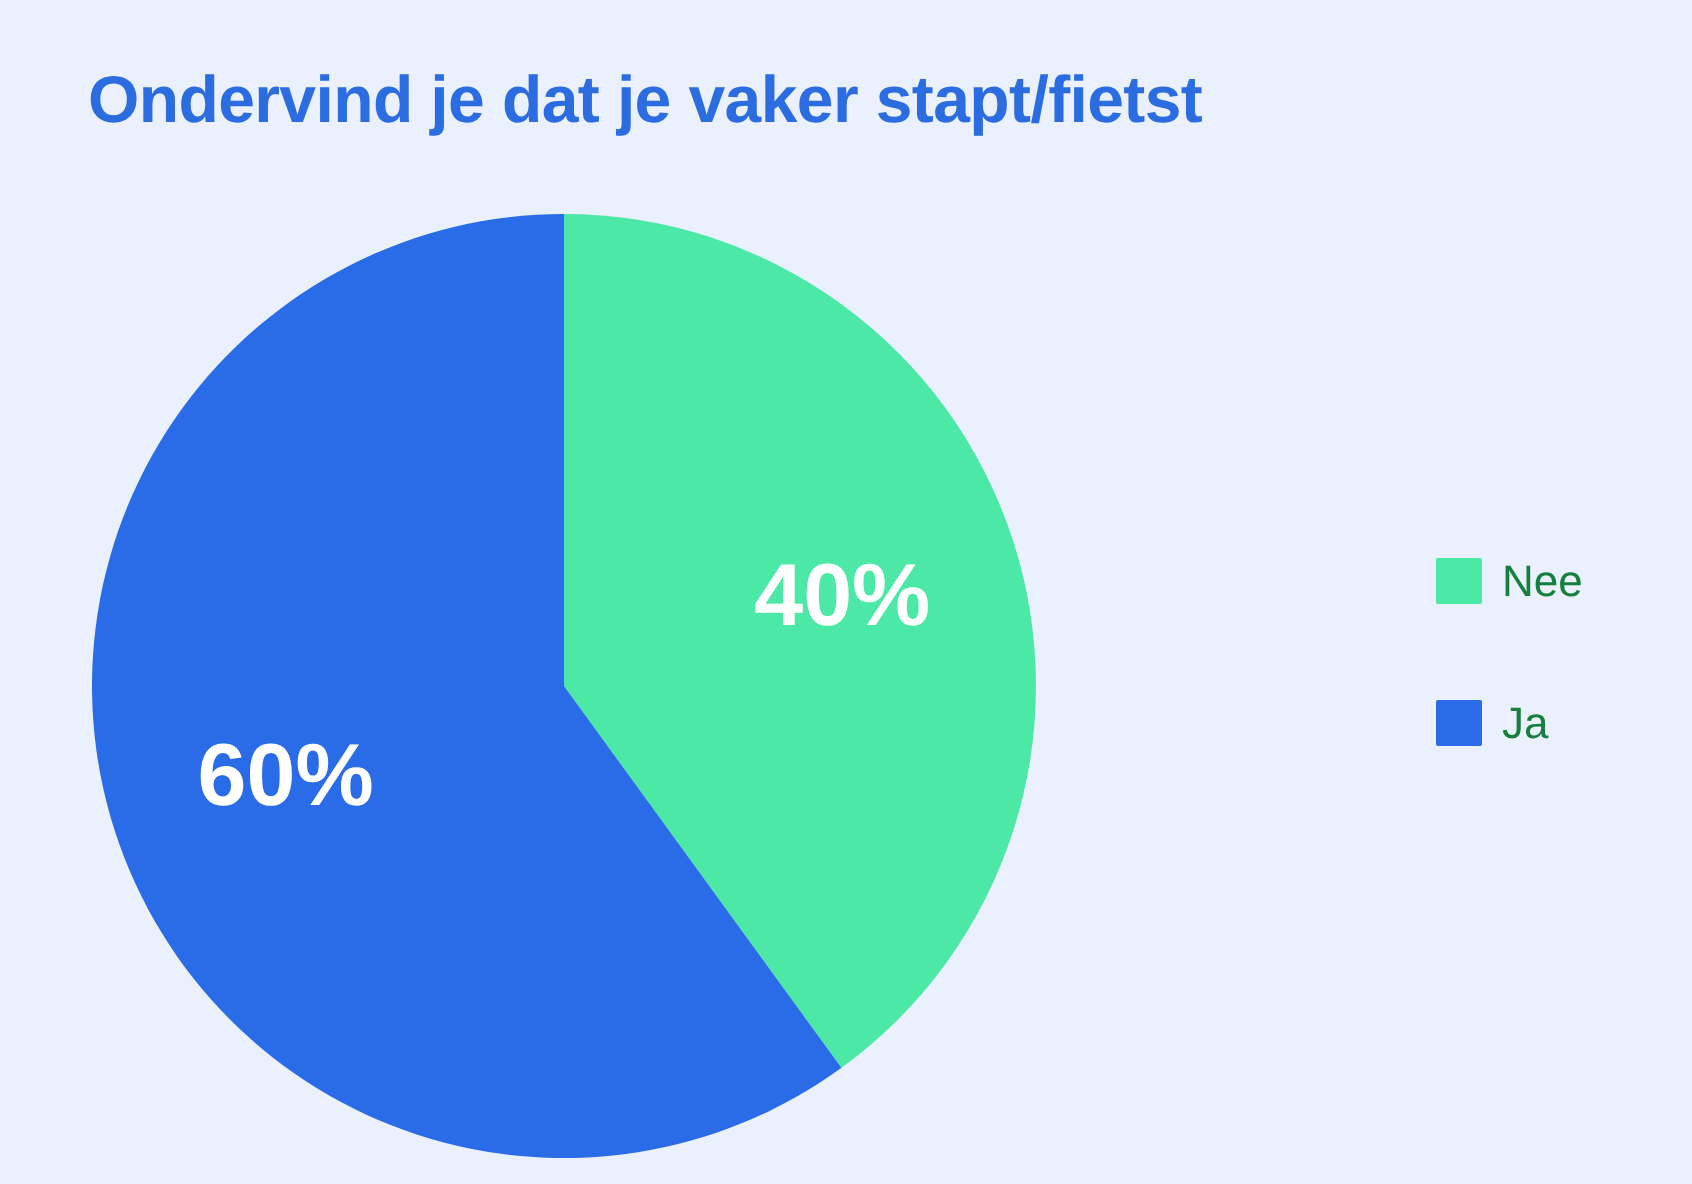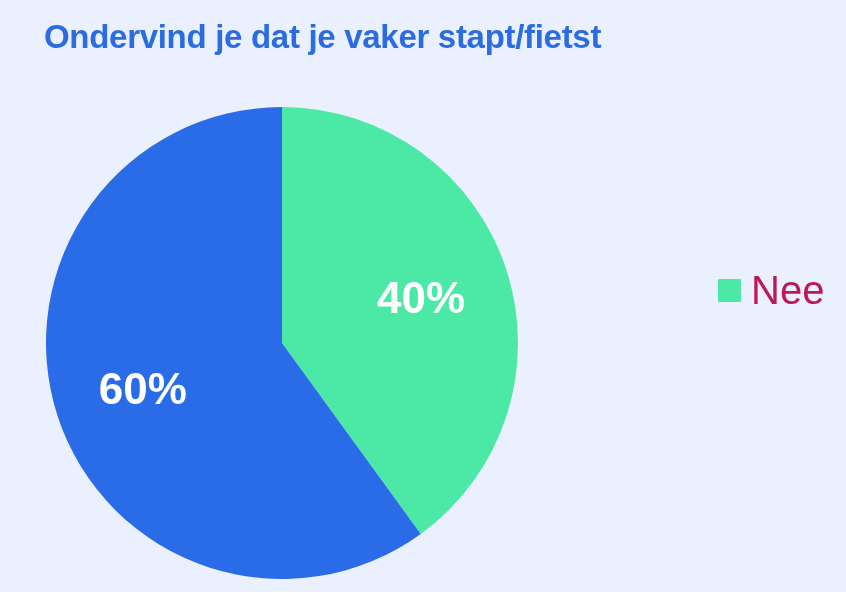--- a/index.html
+++ b/index.html
@@ -20,21 +20,21 @@
     left: 0;
     top: 0;
     width: 846px;
     height: 592px;
     background: #eaf0fd;
   }
 
   #chart-title {
     position: absolute;
     left: 44px;
-    top: 16px;
+    top: 29px;
     font-size: 33px;
     font-weight: bold;
     color: #2b6ce0;
     letter-spacing: -0.3px;
     white-space: nowrap;
     line-height: 42px;
   }
 
   #pie-wrap {
     position: absolute;
@@ -75,22 +75,22 @@
 
   .legend-swatch {
     width: 23px;
     height: 23px;
     flex: 0 0 23px;
     border-radius: 1px;
   }
 
   .legend-label {
     margin-left: 10px;
-    font-size: 40px;
-    color: #be185d;
+    font-size: 22px;
+    color: #15803d;
     line-height: 33px;
     white-space: nowrap;
   }
 </style>
 </head>
 <body style="background: rgb(234, 240, 253);">
 
 <div id="chart-root" style="background: rgb(234, 240, 253);">
 
   <div id="chart-title" style="color: rgb(43, 108, 224);">Ondervind je dat je vaker stapt/fietst</div>
@@ -102,15 +102,19 @@
       <text id="slice-label-0" class="slice-label" x="375.15858946430683" y="190.7846333830577">40%</text>
       <text id="slice-label-1" class="slice-label" x="96.84141053569314" y="281.21536661694233">60%</text>
     </svg>
   </div>
 
   <div id="legend">
     <div class="legend-row">
       <span class="legend-swatch" id="legend-swatch-0" style="background: rgb(76, 233, 166);"></span>
       <span class="legend-label">Nee</span>
     </div>
+    <div class="legend-row">
+      <span class="legend-swatch" id="legend-swatch-1" style="background: rgb(42, 108, 232);"></span>
+      <span class="legend-label">Ja</span>
+    </div>
   </div>
 
 </div>
 
 </body></html>

